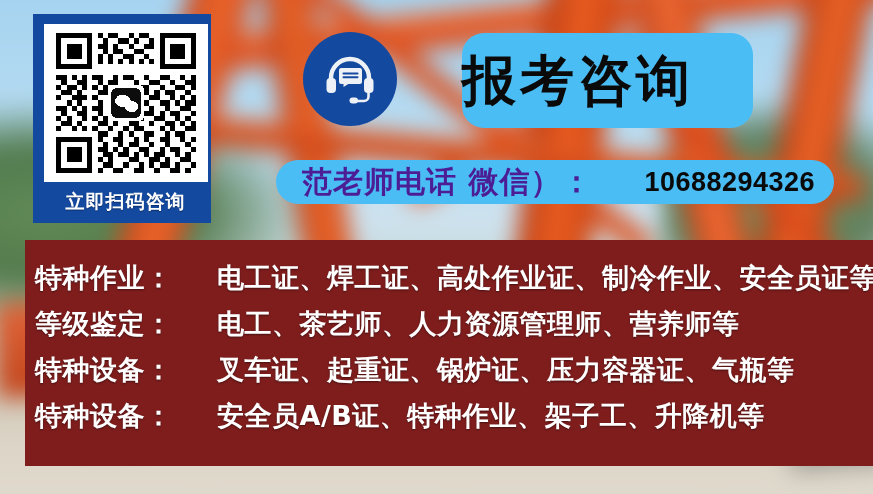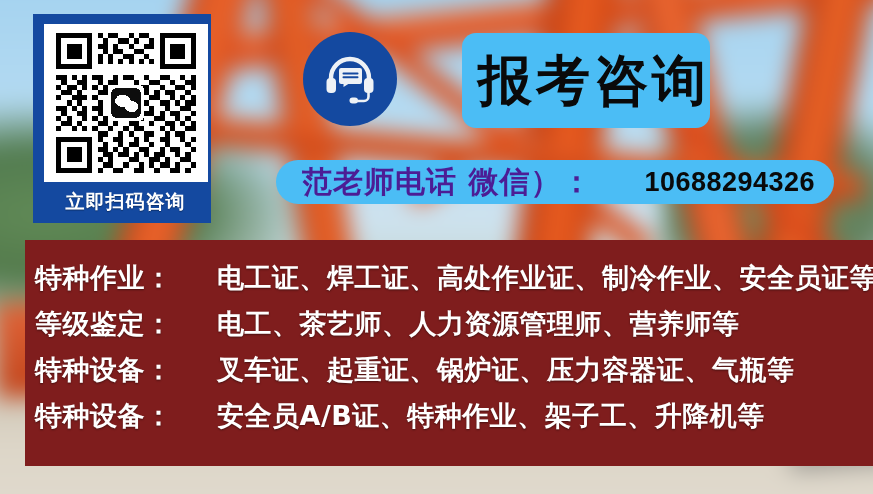--- a/index.html
+++ b/index.html
@@ -82,23 +82,23 @@
 
   
   .headset{
     position:absolute;left:303px;top:32px;width:94px;height:94px;
     border-radius:50%;background:#1449a0;
     display:flex;align-items:center;justify-content:center;
   }
 
   
   .cta{
-    position:absolute;left:462px;top:33px;width:248px;height:95px;
-    background:#4bbdf5;border-radius:14px;
-    display:flex;align-items:center;justify-content:flex-end;
+    position:absolute;left:462px;top:33px;width:291px;height:95px;
+    background:#4bbdf5;border-radius:22px;
+    display:flex;align-items:center;justify-content:flex-start;
   }
   .cta-text{
     color:#0a0a0a;font-size:54px;font-weight:bold;letter-spacing:4px;
     font-family:"DejaVu Sans","Liberation Sans",sans-serif;
     line-height:1;
   }
 
   
   .phone-pill{
     position:absolute;left:276px;top:160px;width:558px;height:44px;

